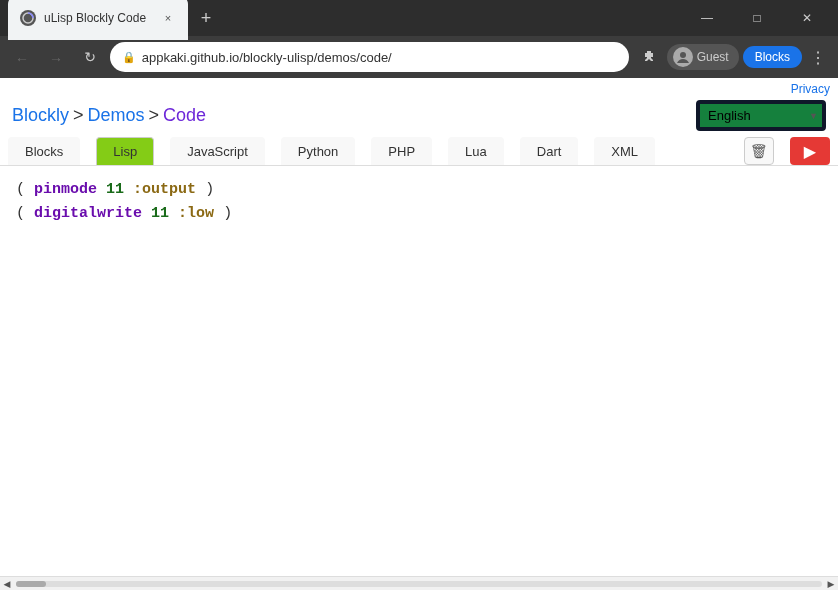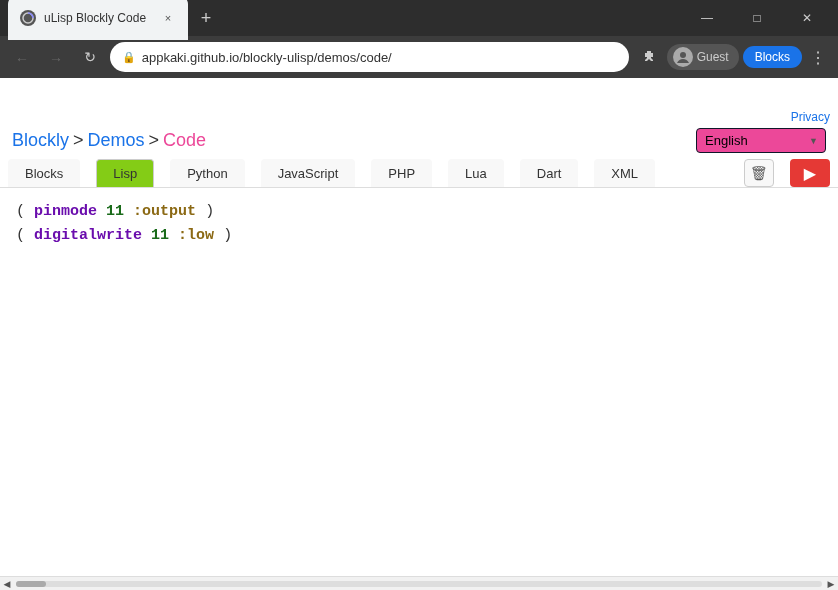--- a/index.html
+++ b/index.html
@@ -113,39 +113,39 @@
       color: #ccc; font-size: 16px; cursor: pointer;
       width: 24px; height: 24px; display: flex; align-items: center; justify-content: center;
     }
 
     
     .privacy-bar {
       display: flex; justify-content: flex-end;
       padding: 4px 8px 0 0;
       font-size: 12px;
     }
-    .privacy-link { color: #1a73e8; text-decoration: none; margin-top: 28px; }
+    .privacy-link { color: #1a73e8; text-decoration: none; }
 
     
     .blockly-header {
       display: flex;
       align-items: center;
       justify-content: space-between;
       padding: 4px 12px 6px 12px;
     }
     .breadcrumb { font-size: 18px; display: flex; align-items: center; gap: 4px; }
     .breadcrumb a { color: #1a73e8; text-decoration: none; }
     .breadcrumb-sep { color: #333; }
-    .breadcrumb-cur { color: #ec4899; }
+    .breadcrumb-cur { color: #6d28d9; }
     .lang-select {
       padding: 4px 24px 4px 8px;
       font-size: 13px;
-      border: 1px solid #0f172a;
+      border: 4px solid #0f172a;
       border-radius: 4px;
-      background: #ec4899;
+      background: #15803d;
       appearance: none;
       -webkit-appearance: none;
       cursor: pointer;
       min-width: 130px;
     }
     .lang-select-wrap { position: relative; }
     .lang-select-wrap::after {
       content: '▼';
       font-size: 9px;
       position: absolute;
@@ -325,22 +325,22 @@
           <option>한국어</option>
           <option>Português</option>
           <option>Русский</option>
         </select>
       </div>
     </div>
 
     <div class="tabs-bar">
       <div class="code-tab">Blocks</div>
       <div class="code-tab active">Lisp</div>
+      <div class="code-tab">JavaScript</div>
       <div class="code-tab">Python</div>
-      <div class="code-tab">JavaScript</div>
       <div class="code-tab">PHP</div>
       <div class="code-tab">Lua</div>
       <div class="code-tab">Dart</div>
       <div class="code-tab">XML</div>
       <div class="tab-spacer"></div>
       <div class="delete-btn">
         <span>🗑</span>
       </div>
       <div class="run-btn">
         <span>▶</span>

